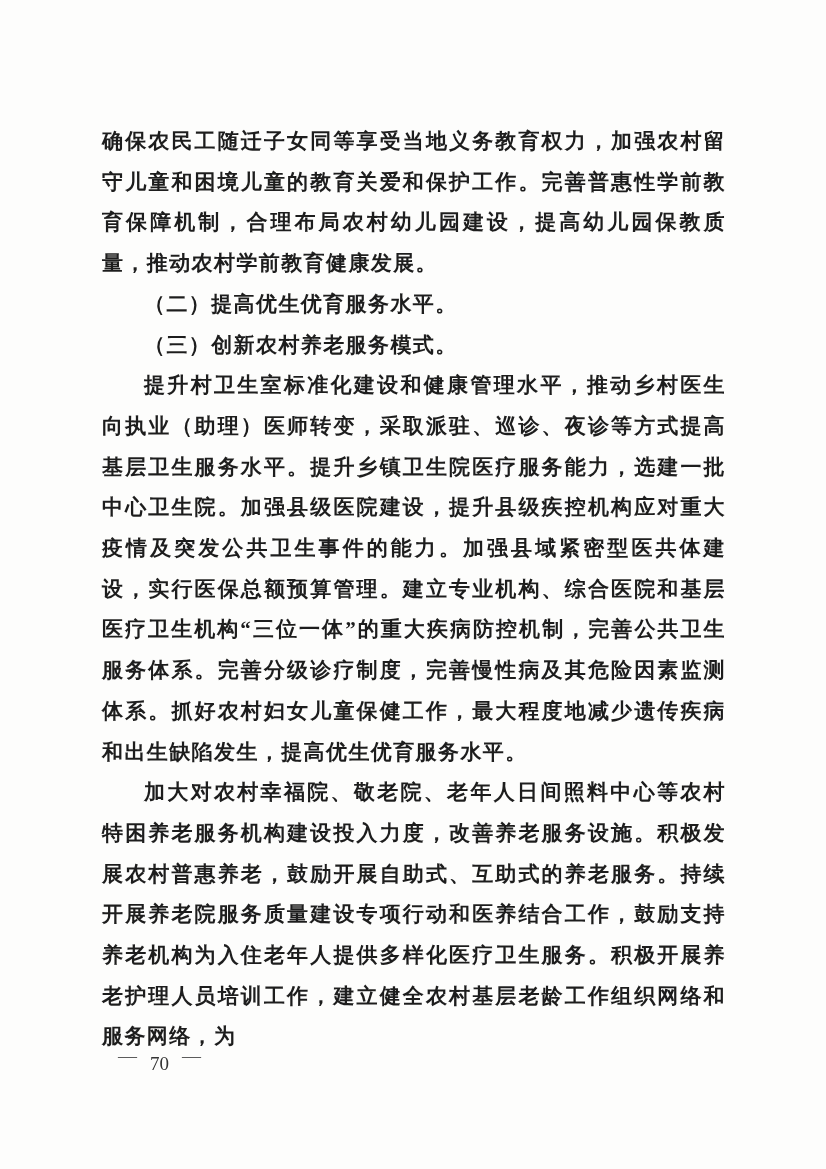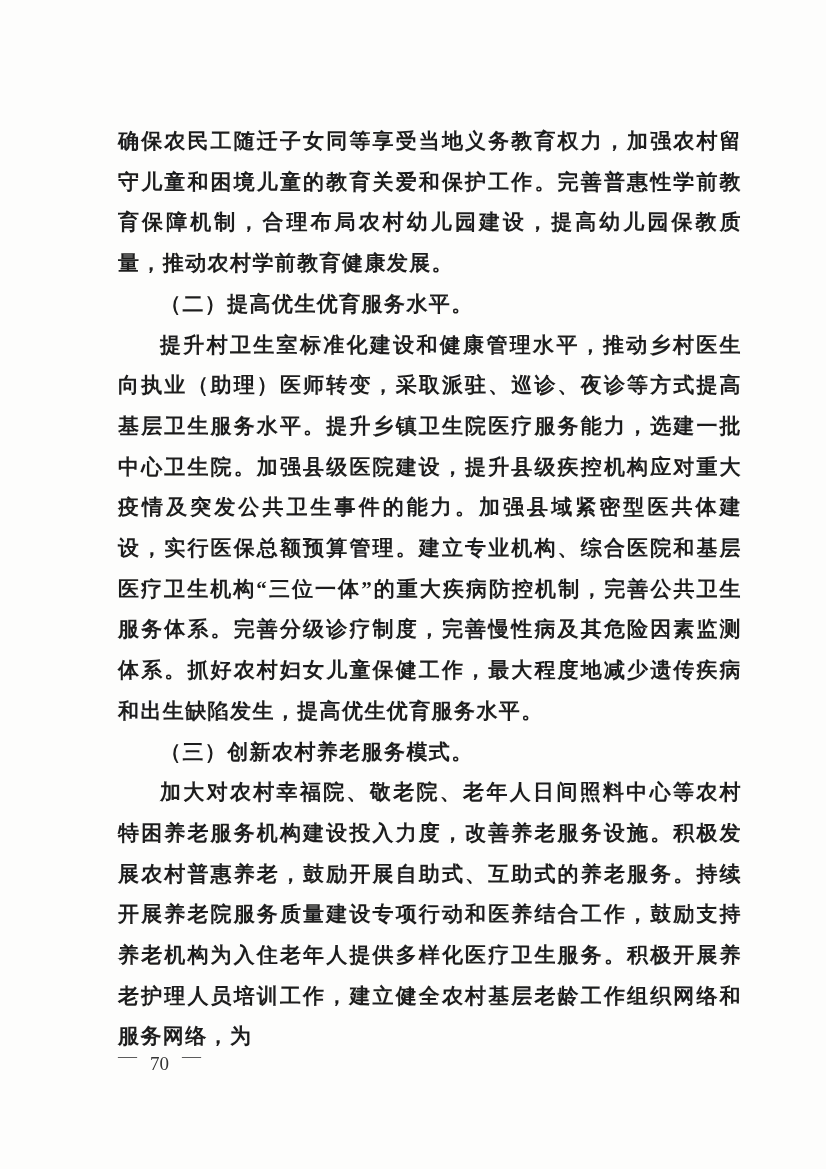--- a/index.html
+++ b/index.html
@@ -17,21 +17,20 @@
     background: #fdfdfc;
     overflow: hidden;
   }
 
   .text-block {
     position: absolute;
     left: 102px;
     top: 121px;
     width: 624px;
     color: #1d1d1d;
-    margin-left: 16px;
   }
 
   p.para {
     font-size: 21px;
     line-height: 40.7px;
     letter-spacing: 1.4px;
     text-align: justify;
     text-justify: inter-ideograph;
     font-weight: 600;
     margin: 0;
@@ -71,23 +70,23 @@
 <body>
 
 <div class="page">
 
   <div class="text-block">
 
     <p class="para">确保农民工随迁子女同等享受当地义务教育权力，加强农村留守儿童和困境儿童的教育关爱和保护工作。完善普惠性学前教育保障机制，合理布局农村幼儿园建设，提高幼儿园保教质量，推动农村学前教育健康发展。</p>
 
     <p class="para heading indent">（二）提高优生优育服务水平。</p>
 
+    <p class="para heading indent">（三）创新农村养老服务模式。</p>
+
     <p class="para indent">提升村卫生室标准化建设和健康管理水平，推动乡村医生向执业（助理）医师转变，采取派驻、巡诊、夜诊等方式提高基层卫生服务水平。提升乡镇卫生院医疗服务能力，选建一批中心卫生院。加强县级医院建设，提升县级疾控机构应对重大疫情及突发公共卫生事件的能力。加强县域紧密型医共体建设，实行医保总额预算管理。建立专业机构、综合医院和基层医疗卫生机构“三位一体”的重大疾病防控机制，完善公共卫生服务体系。完善分级诊疗制度，完善慢性病及其危险因素监测体系。抓好农村妇女儿童保健工作，最大程度地减少遗传疾病和出生缺陷发生，提高优生优育服务水平。</p>
-
-    <p class="para heading indent">（三）创新农村养老服务模式。</p>
 
     <p class="para indent">加大对农村幸福院、敬老院、老年人日间照料中心等农村特困养老服务机构建设投入力度，改善养老服务设施。积极发展农村普惠养老，鼓励开展自助式、互助式的养老服务。持续开展养老院服务质量建设专项行动和医养结合工作，鼓励支持养老机构为入住老年人提供多样化医疗卫生服务。积极开展养老护理人员培训工作，建立健全农村基层老龄工作组织网络和服务网络，为</p>
 
   </div>
 
   <div class="footer">
     <span class="dash">—</span>
     <span class="page-num">70</span>
     <span class="dash">—</span>
   </div>

